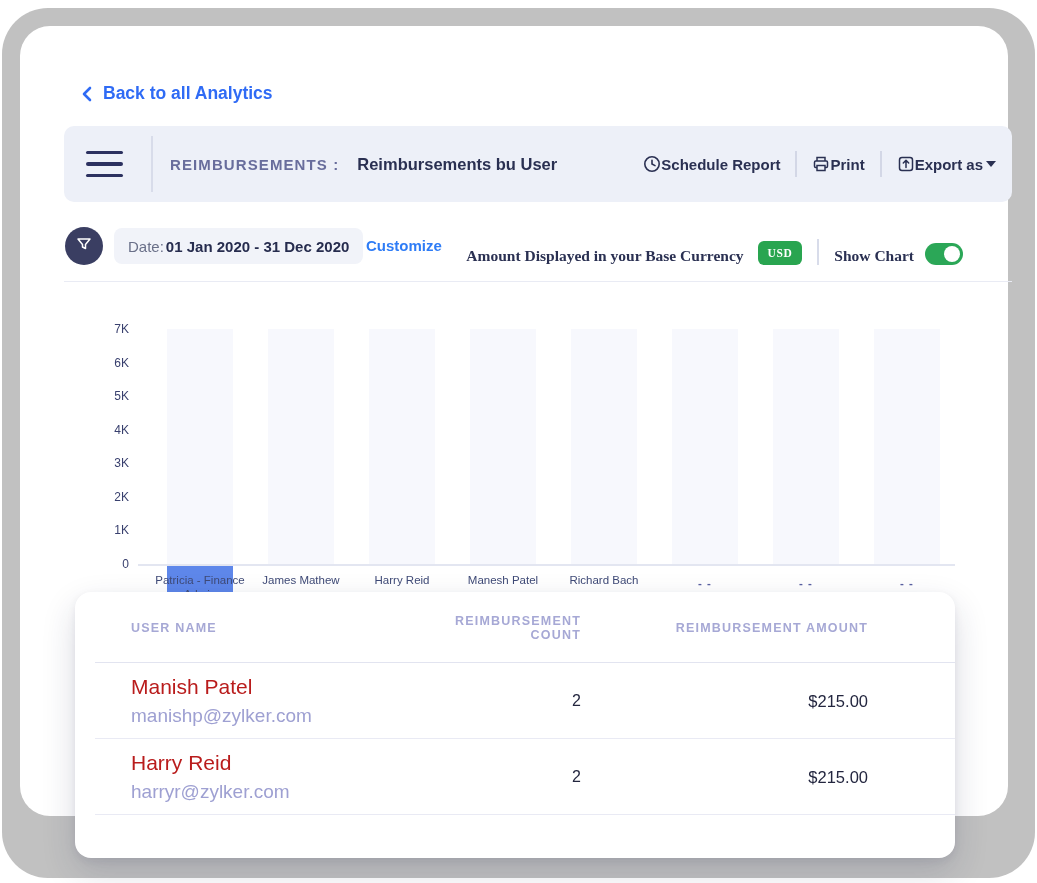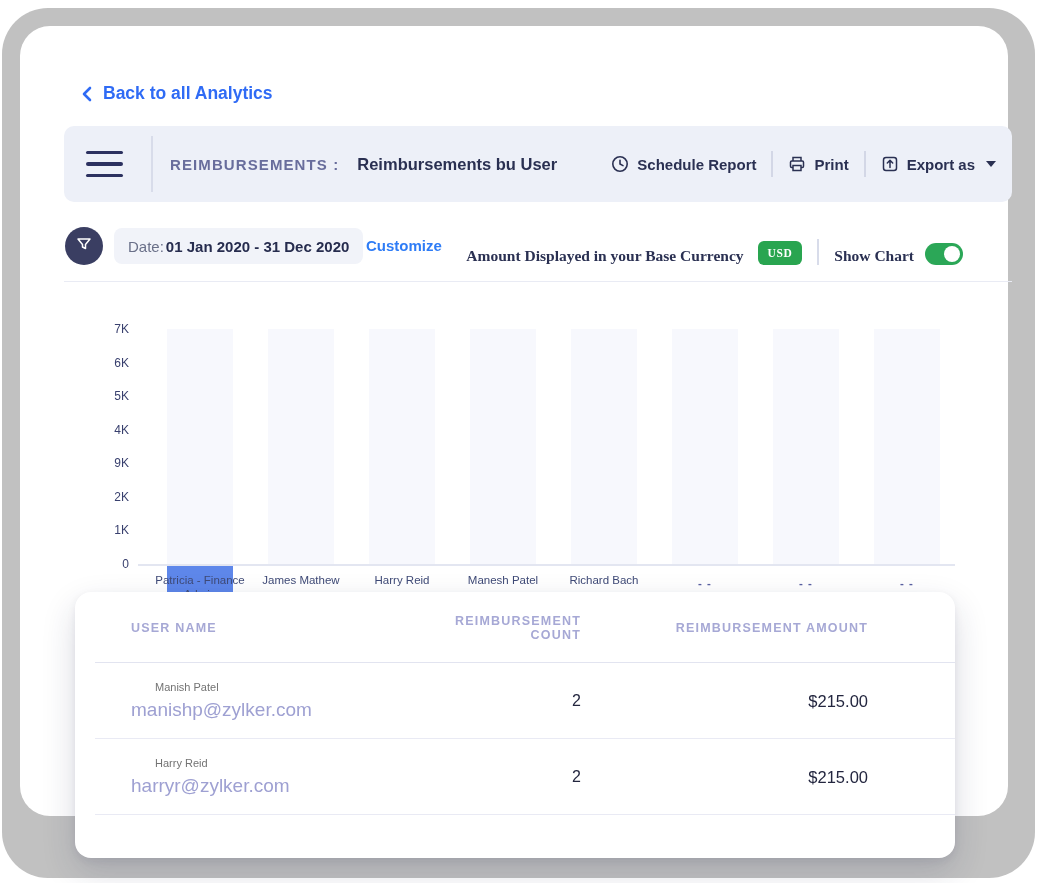--- a/index.html
+++ b/index.html
@@ -18,21 +18,21 @@
   .back-link svg { display:block; }
 
   
   .header-bar { position:absolute; left:44px; top:100px; width:948px; height:76px; background:#EDF0F8; border-radius:10px; display:flex; align-items:center; padding:0 16px 0 22px; }
   .hamburger { display:flex; flex-direction:column; gap:8px; width:37px; cursor:pointer; padding:4px 0; }
   .hamburger span { display:block; height:3.5px; background:#2C3160; border-radius:2px; }
   .hb-divider { width:2px; height:56px; background:#D8DCEA; margin:0 0 0 28px; }
   .report-category { margin-left:17px; font-size:15px; font-weight:600; letter-spacing:1.1px; color:#686D9C; }
   .report-title { margin-left:18px; font-size:16.5px; font-weight:600; color:#2A3052; }
   .header-spacer { flex:1; }
-  .header-action { display:flex; align-items:center; gap:8px; font-size:15px; font-weight:600; color:#2A3052; cursor:pointer; white-space:nowrap; }
+  .header-action { display:flex; align-items:center; font-size:15px; font-weight:600; color:#2A3052; cursor:pointer; white-space:nowrap; }
   .header-action svg { display:block; }
   .action-sep { width:2px; height:26px; background:#D3D7E6; margin:0 15px; }
   .caret-down { width:0; height:0; border-left:5px solid transparent; border-right:5px solid transparent; border-top:6px solid #2A3052; margin-left:3px; }
 
   
   .filter-btn { position:absolute; left:45px; top:201px; width:38px; height:38px; border-radius:50%; background:#3A3E62; display:flex; align-items:center; justify-content:center; cursor:pointer; }
   .date-chip { position:absolute; left:94px; top:202px; height:36px; background:#F1F3F9; border-radius:8px; display:flex; align-items:center; padding:0 14px; font-size:15px; cursor:pointer; gap:2px; }
   .date-chip .date-label { color:#6A7089; }
   .date-chip .date-value { color:#262C4E; font-weight:700; }
   .customize-link { position:absolute; left:314px; top:211px; color:#2E7CF6; font-size:15px; font-weight:600; cursor:pointer;padding-left:32px; }
@@ -58,21 +58,21 @@
   .xlabel.empty { color:#5A61A1; font-weight:600; letter-spacing:1px; top:254px; }
 
   
   .table-card { position:absolute; left:75px; top:592px; width:880px; height:266px; background:#fff; border-radius:16px; padding:0 87px 1px 56px; box-shadow:0 14px 34px rgba(32,35,74,.16), 0 3px 8px rgba(32,35,74,.07); }
   .thead { display:grid; grid-template-columns:320px 130px 287px; align-items:center; height:71px; position:relative; }
   .thead::after { content:""; position:absolute; left:-36px; right:-87px; bottom:0; height:1px; background:#E2E4F0; }
   .th { font-size:12.5px; font-weight:700; letter-spacing:1.2px; color:#A6A8D5; }
   .th.num { text-align:right; }
   .trow { display:grid; grid-template-columns:320px 130px 287px; align-items:center; min-height:76px; position:relative; padding:12px 0; }
   .trow::after { content:""; position:absolute; left:-36px; right:-87px; bottom:0; height:1px; background:#E9EAF4; }
-  .cell-name { font-size:11px; font-weight:500; color:#737373;margin-left:24px; }
+  .cell-name { font-size:21px; font-weight:500; color:#b91c1c; }
   .cell-email { font-size:19px; color:#9EA0D2; margin-top:6px; }
   .cell-num { text-align:right; font-size:16px; color:#23263F; }
   .cell-amount { text-align:right; font-size:16.5px; font-weight:500; color:#23263F; }
 </style>
 </head>
 <body>
 
 <div class="stage">
   <div class="backdrop"></div>
 
@@ -155,21 +155,21 @@
     </div>
 
     <div class="section-divider"></div>
 
     <div class="chart" id="chart">
       <div id="y-axis">
           <div class="ytick" style="top: 7px;">7K</div>
           <div class="ytick" style="top: 40.5714px;">6K</div>
           <div class="ytick" style="top: 74.1429px;">5K</div>
           <div class="ytick" style="top: 107.714px;">4K</div>
-          <div class="ytick" style="top: 141.286px;">9K</div>
+          <div class="ytick" style="top: 141.286px;">3K</div>
           <div class="ytick" style="top: 174.857px;">2K</div>
           <div class="ytick" style="top: 208.429px;">1K</div>
           <div class="ytick" style="top: 242px;">0</div>
         </div>
       <div id="plot">
           <div class="bar-track" style="left: 62px; background: rgb(247, 248, 253);"></div>
           <div class="bar-fill" style="left: 62px; top: 7px; height: 235px; background: rgb(94, 135, 234);"></div>
           <div class="xlabel" style="left: 40px;">Patricia - Finance Admin</div>
           <div class="bar-track" style="left: 163px; background: rgb(247, 248, 253);"></div>
           <div class="bar-fill" style="left: 163px; top: 128px; height: 114px; background: rgb(94, 135, 234);"></div>

